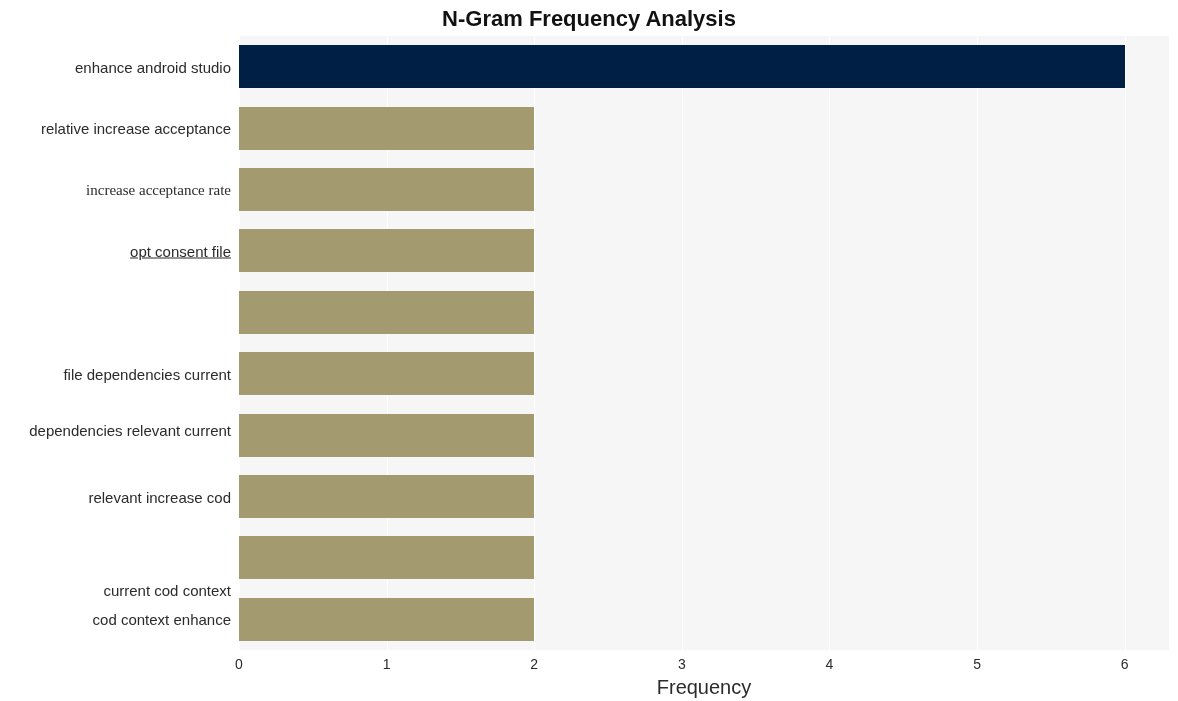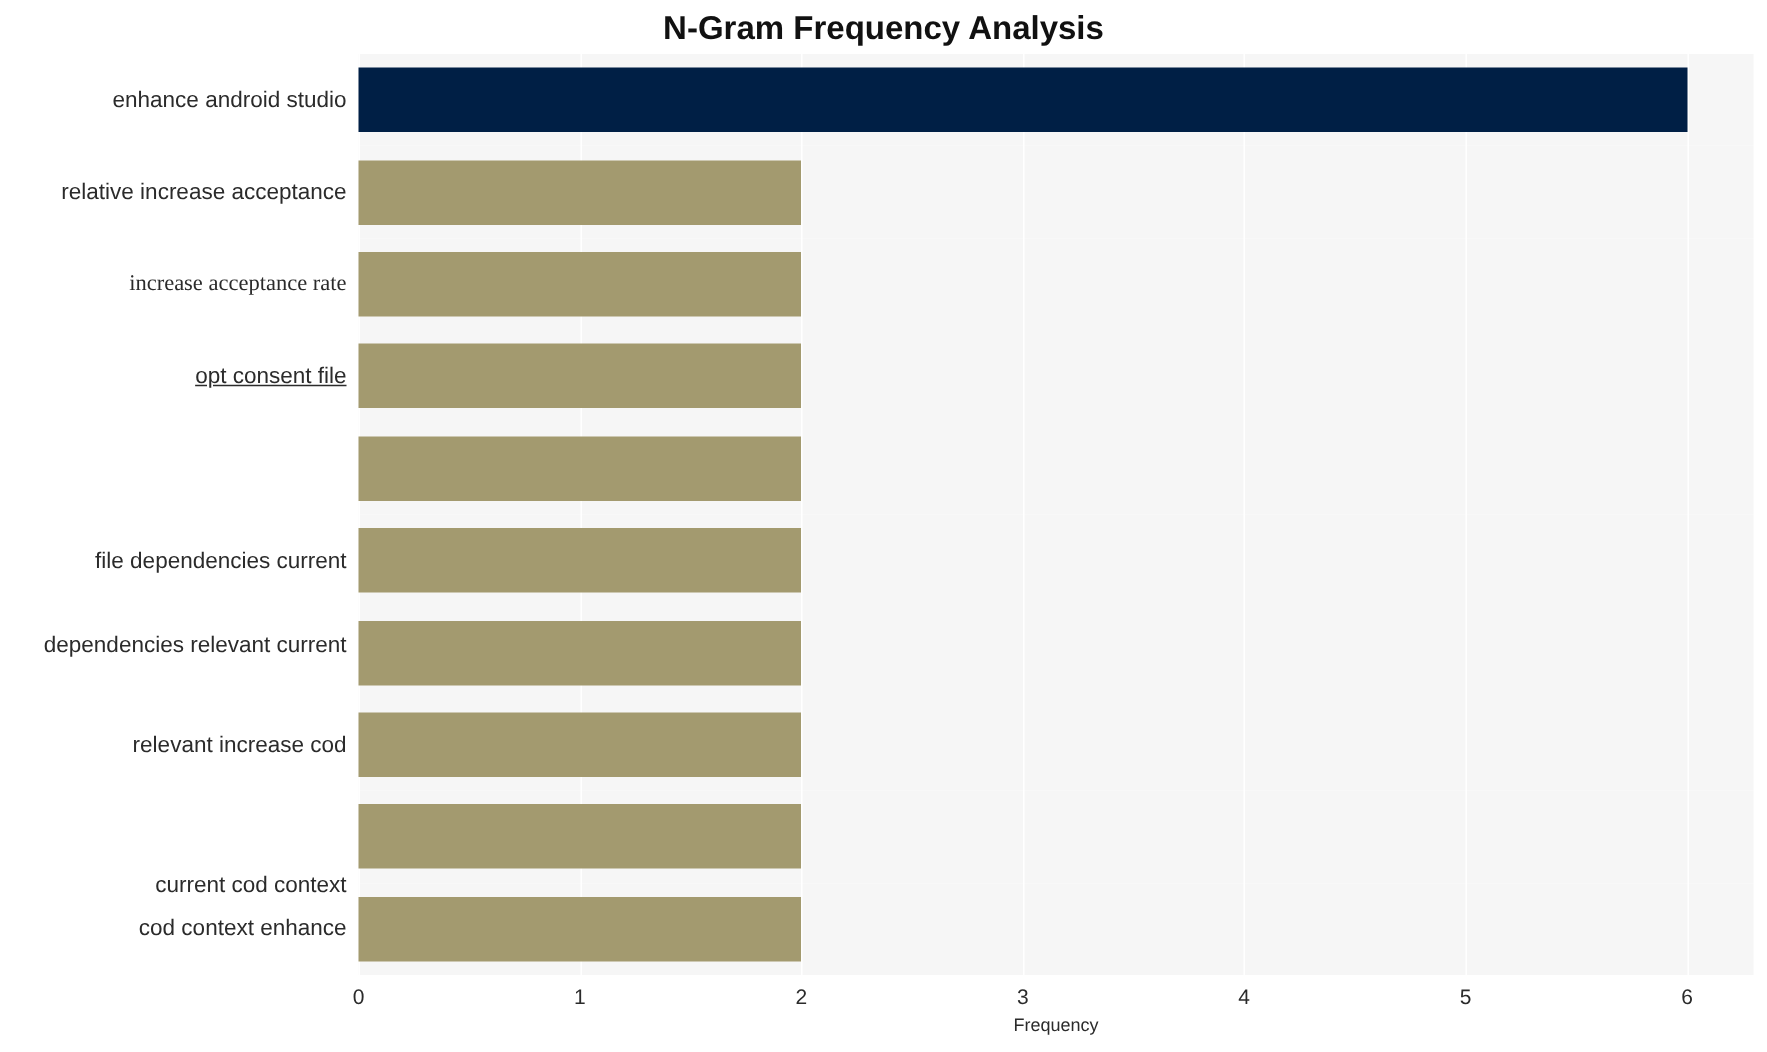--- a/index.html
+++ b/index.html
@@ -77,21 +77,21 @@
     font-size: 14px;
     color: #2b2b2b;
     transform: translateX(-50%);
   }
   .xaxis-title {
     position: absolute;
     top: 676px;
     left: 239px;
     width: 930px;
     text-align: center;
-    font-size: 12px;
+    font-size: 20px;
     color: #2b2b2b;
   }
 </style>
 </head>
 <body>
 
 <div class="chart-wrap">
   <div class="title">N-Gram Frequency Analysis</div>
 
   <div class="ylab" id="yl0" style="top: 66.7px;">enhance android studio</div>

